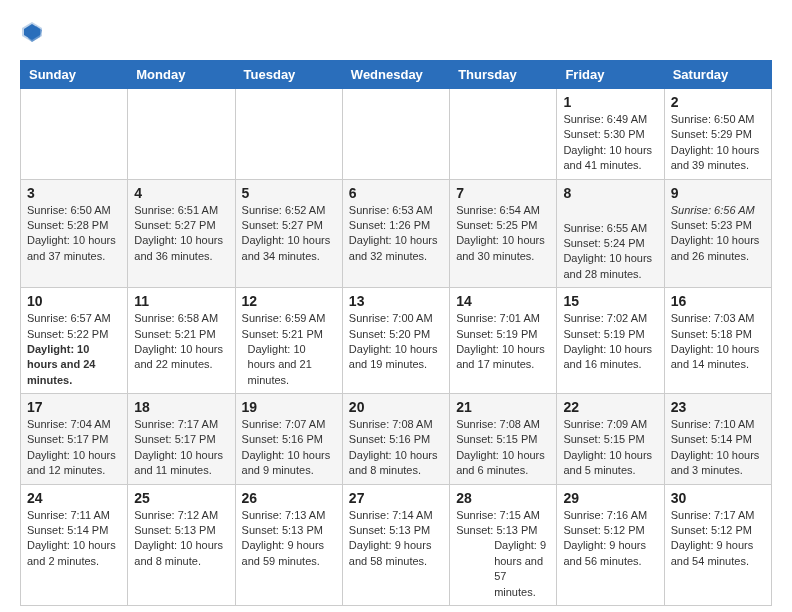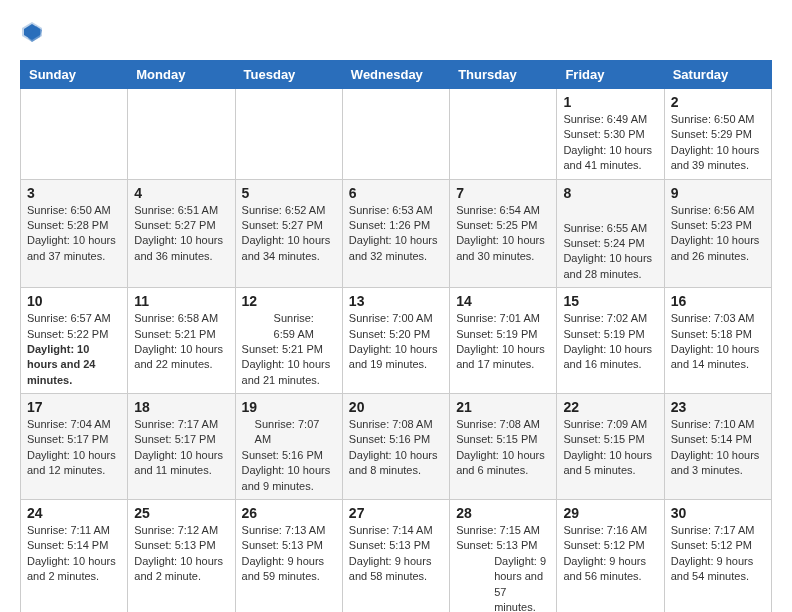--- a/index.html
+++ b/index.html
@@ -171,43 +171,43 @@
           <div style="line-height: 1.4;">Daylight: 10 hours and 30 minutes.</div>
         </td>
         <td>
           <span class="day-num">8</span>
           <div style="line-height: 1.4; margin-top: 20px;">Sunrise: 6:55 AM</div>
           <div style="line-height: 1.4;">Sunset: 5:24 PM</div>
           <div style="line-height: 1.4;">Daylight: 10 hours and 28 minutes.</div>
         </td>
         <td>
           <span class="day-num">9</span>
-          <div style="line-height: 1.4;">Sunrise: 6:56 AM</div>
+          <div style="line-height: 1.4; font-style: italic;">Sunrise: 6:56 AM</div>
           <div style="line-height: 1.4;">Sunset: 5:23 PM</div>
           <div style="line-height: 1.4;">Daylight: 10 hours and 26 minutes.</div>
         </td>
       </tr>
       <tr>
         <td>
           <span class="day-num">10</span>
           <div style="line-height: 1.4;">Sunrise: 6:57 AM</div>
           <div style="line-height: 1.4;">Sunset: 5:22 PM</div>
           <div style="line-height: 1.4; font-weight: bold;">Daylight: 10 hours and 24 minutes.</div>
         </td>
         <td>
           <span class="day-num">11</span>
           <div style="line-height: 1.4;">Sunrise: 6:58 AM</div>
           <div style="line-height: 1.4;">Sunset: 5:21 PM</div>
           <div style="line-height: 1.4;">Daylight: 10 hours and 22 minutes.</div>
         </td>
         <td>
           <span class="day-num">12</span>
-          <div style="line-height: 1.4; margin-left: 32px;">Sunrise: 6:59 AM</div>
+          <div style="line-height: 1.4;">Sunrise: 6:59 AM</div>
           <div style="line-height: 1.4;">Sunset: 5:21 PM</div>
-          <div style="line-height: 1.4;">Daylight: 10 hours and 21 minutes.</div>
+          <div style="line-height: 1.4; margin-left: 6px;">Daylight: 10 hours and 21 minutes.</div>
         </td>
         <td>
           <span class="day-num">13</span>
           <div style="line-height: 1.4;">Sunrise: 7:00 AM</div>
           <div style="line-height: 1.4;">Sunset: 5:20 PM</div>
           <div style="line-height: 1.4;">Daylight: 10 hours and 19 minutes.</div>
         </td>
         <td>
           <span class="day-num">14</span>
           <div style="line-height: 1.4;">Sunrise: 7:01 AM</div>
@@ -235,21 +235,21 @@
           <div style="line-height: 1.4;">Daylight: 10 hours and 12 minutes.</div>
         </td>
         <td>
           <span class="day-num">18</span>
           <div style="line-height: 1.4;">Sunrise: 7:17 AM</div>
           <div style="line-height: 1.4;">Sunset: 5:17 PM</div>
           <div style="line-height: 1.4;">Daylight: 10 hours and 11 minutes.</div>
         </td>
         <td>
           <span class="day-num">19</span>
-          <div style="line-height: 1.4; margin-left: 13px;">Sunrise: 7:07 AM</div>
+          <div style="line-height: 1.4;">Sunrise: 7:07 AM</div>
           <div style="line-height: 1.4;">Sunset: 5:16 PM</div>
           <div style="line-height: 1.4;">Daylight: 10 hours and 9 minutes.</div>
         </td>
         <td>
           <span class="day-num">20</span>
           <div style="line-height: 1.4;">Sunrise: 7:08 AM</div>
           <div style="line-height: 1.4;">Sunset: 5:16 PM</div>
           <div style="line-height: 1.4;">Daylight: 10 hours and 8 minutes.</div>
         </td>
         <td>
@@ -275,21 +275,21 @@
         <td>
           <span class="day-num">24</span>
           <div style="line-height: 1.4;">Sunrise: 7:11 AM</div>
           <div style="line-height: 1.4;">Sunset: 5:14 PM</div>
           <div style="line-height: 1.4;">Daylight: 10 hours and 2 minutes.</div>
         </td>
         <td>
           <span class="day-num">25</span>
           <div style="line-height: 1.4;">Sunrise: 7:12 AM</div>
           <div style="line-height: 1.4;">Sunset: 5:13 PM</div>
-          <div style="line-height: 1.4;">Daylight: 10 hours and 2 minute.</div>
+          <div style="line-height: 1.4;">Daylight: 10 hours and 8 minute.</div>
         </td>
         <td>
           <span class="day-num">26</span>
           <div style="line-height: 1.4;">Sunrise: 7:13 AM</div>
           <div style="line-height: 1.4;">Sunset: 5:13 PM</div>
           <div style="line-height: 1.4;">Daylight: 9 hours and 59 minutes.</div>
         </td>
         <td>
           <span class="day-num">27</span>
           <div style="line-height: 1.4;">Sunrise: 7:14 AM</div>

